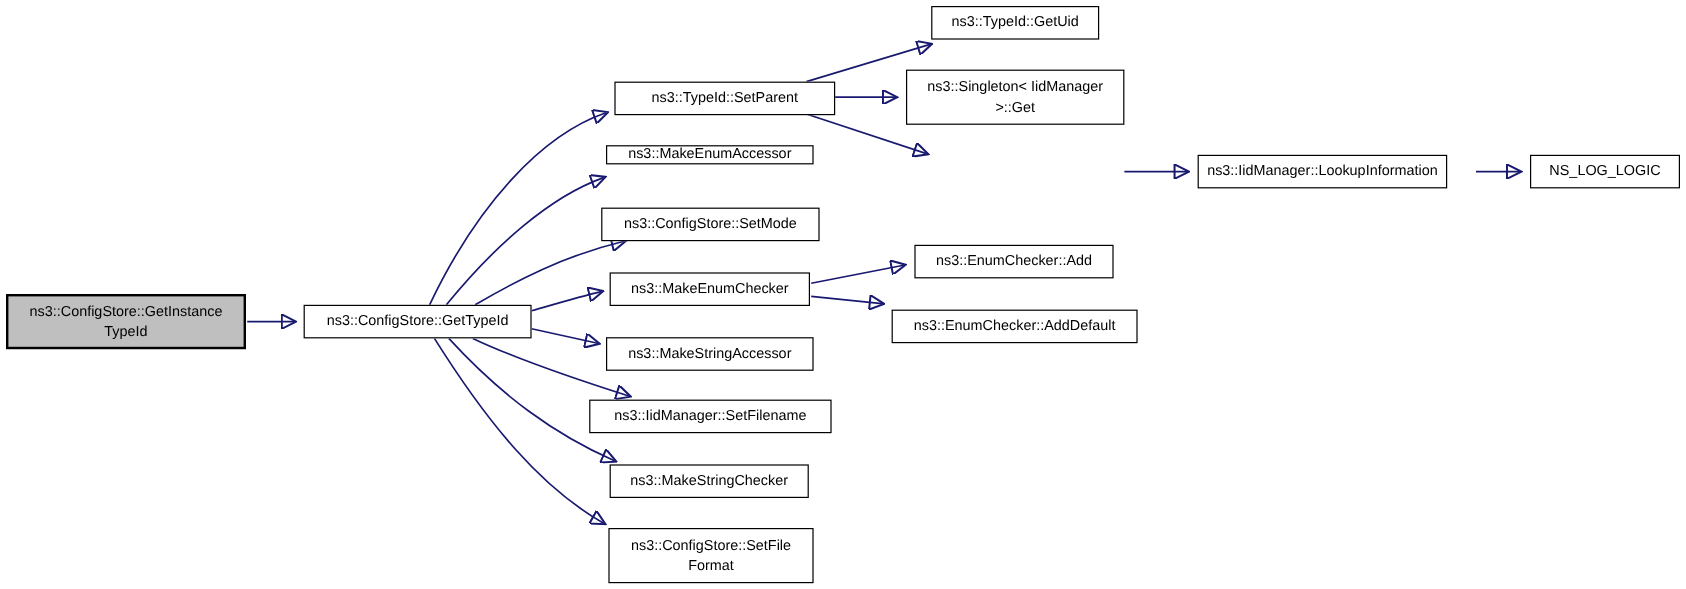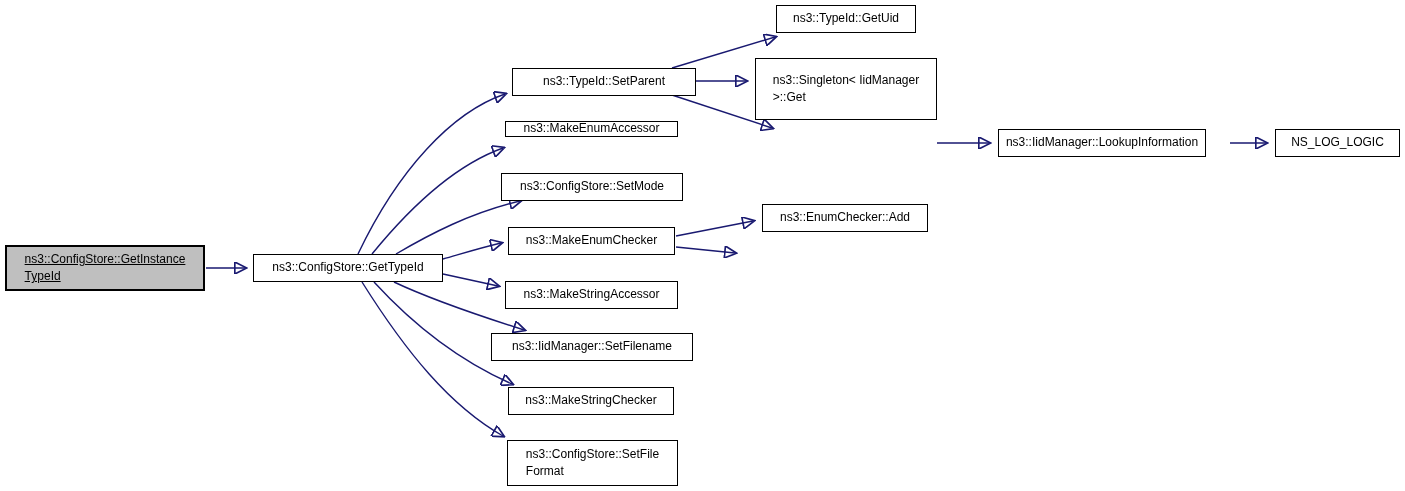--- a/index.html
+++ b/index.html
@@ -31,28 +31,28 @@
     position: absolute;
     box-sizing: border-box;
     background: #ffffff;
     border: 1px solid #000000;
     color: #000000;
     font-size: 12px;
     line-height: 1.45;
     display: flex;
     align-items: center;
     justify-content: center;
+    text-align: center;
     white-space: pre-line;
     padding: 2px 4px;
     cursor: pointer;
   }
   .node.highlight {
     background: #bfbfbf;
     border-width: 2px;
-    text-decoration: underline;
   }
 </style>
 </head>
 <body>
 
 <div class="diagram">
 
   <svg class="edges" viewBox="0 0 1405 491" xmlns="http://www.w3.org/2000/svg">
     <defs>
       <marker id="arrow" viewBox="0 0 10 10" refX="8.5" refY="5" markerWidth="14" markerHeight="12" markerUnits="userSpaceOnUse" orient="auto">
@@ -79,36 +79,37 @@
 
   <div class="node highlight" style="left:5px;   top:245px; width:200px; height:46px">ns3::ConfigStore::GetInstance
 TypeId</div>
 
   <div class="node" style="left:253px; top:254px; width:190px; height:28px">ns3::ConfigStore::GetTypeId</div>
 
   <div class="node" style="left:512px; top:68px;  width:184px; height:28px">ns3::TypeId::SetParent</div>
 
   <div class="node" style="left:776px; top:5px;   width:140px; height:28px">ns3::TypeId::GetUid</div>
 
-  <div class="node" style="left:755px; top:58px;  width:182px; height:62px">ns3::Singleton&lt; IidManager
+  <div class="node" style="left:755px; top:58px;  width:182px; height:46px">ns3::Singleton&lt; IidManager
 &gt;::Get</div>
 
 
   <div class="node" style="left:998px; top:129px; width:208px; height:28px">ns3::IidManager::LookupInformation</div>
 
   <div class="node" style="left:1275px;top:129px; width:125px; height:28px">NS_LOG_LOGIC</div>
 
   <div class="node" style="left:505px; top:121px; width:173px; height:16px">ns3::MakeEnumAccessor</div>
 
   <div class="node" style="left:501px; top:173px; width:182px; height:28px">ns3::ConfigStore::SetMode</div>
 
   <div class="node" style="left:508px; top:227px; width:167px; height:28px">ns3::MakeEnumChecker</div>
 
   <div class="node" style="left:762px; top:204px; width:166px; height:28px">ns3::EnumChecker::Add</div>
 
+  <div class="node" style="left:743px; top:258px; width:205px; height:28px">ns3::EnumChecker::AddDefault</div>
 
   <div class="node" style="left:505px; top:281px; width:173px; height:28px">ns3::MakeStringAccessor</div>
 
   <div class="node" style="left:491px; top:333px; width:202px; height:28px">ns3::IidManager::SetFilename</div>
 
   <div class="node" style="left:508px; top:387px; width:166px; height:28px">ns3::MakeStringChecker</div>
 
   <div class="node" style="left:507px; top:440px; width:171px; height:46px">ns3::ConfigStore::SetFile
 Format</div>
 

